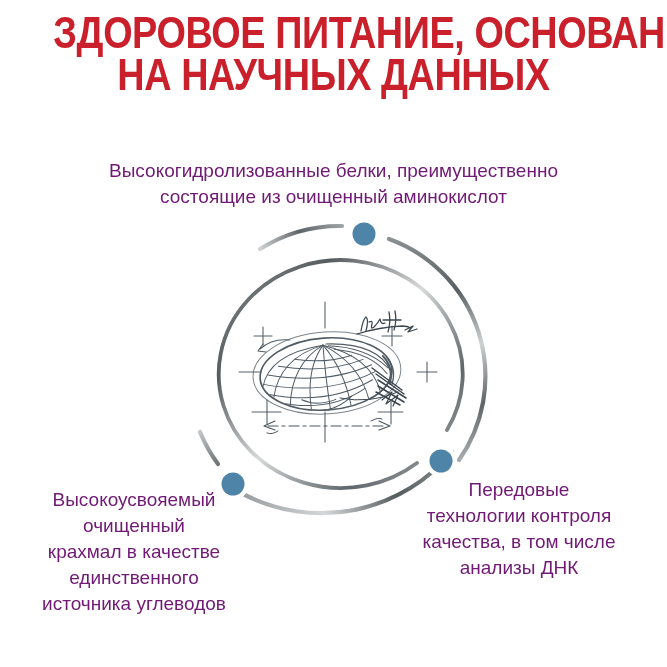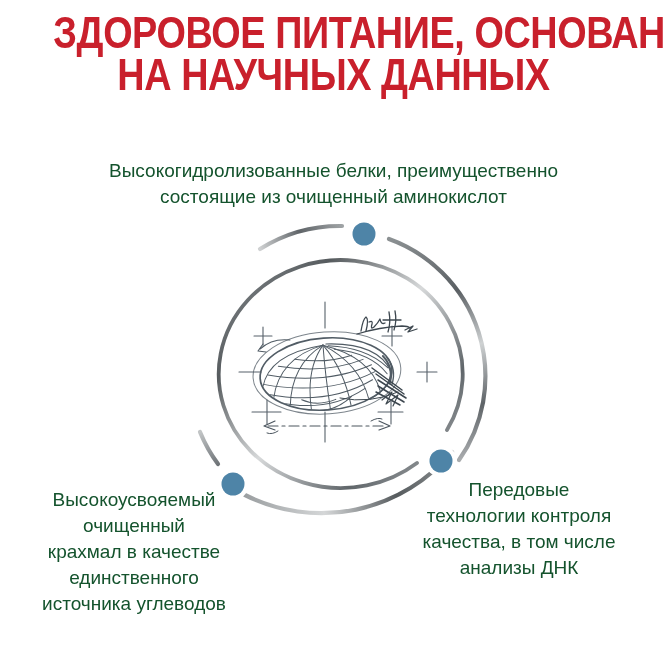--- a/index.html
+++ b/index.html
@@ -14,21 +14,21 @@
     position:absolute;top:12px;left:0;width:667px;
     text-align:center;color:#c9202c;font-weight:700;
     font-size:45px;line-height:42px;margin:0;
   }
   .title .tline{
     white-space:nowrap;transform:scaleX(0.84);transform-origin:50% 50%;
     letter-spacing:-0.5px;
   }
   
   .callout{
-    position:absolute;color:#14532d;font-size:19px;line-height:26px;
+    position:absolute;color:#701a75;font-size:19px;line-height:26px;
     text-align:center;
   }
   .callout-top{top:158px;left:0;width:667px;}
   .callout-bl{top:487px;left:22px;width:224px;}
   .callout-br{top:477px;left:407px;width:224px;}
   
   .diagram{position:absolute;left:0;top:0;width:667px;height:667px;}
 </style>
 </head>
 <body>

